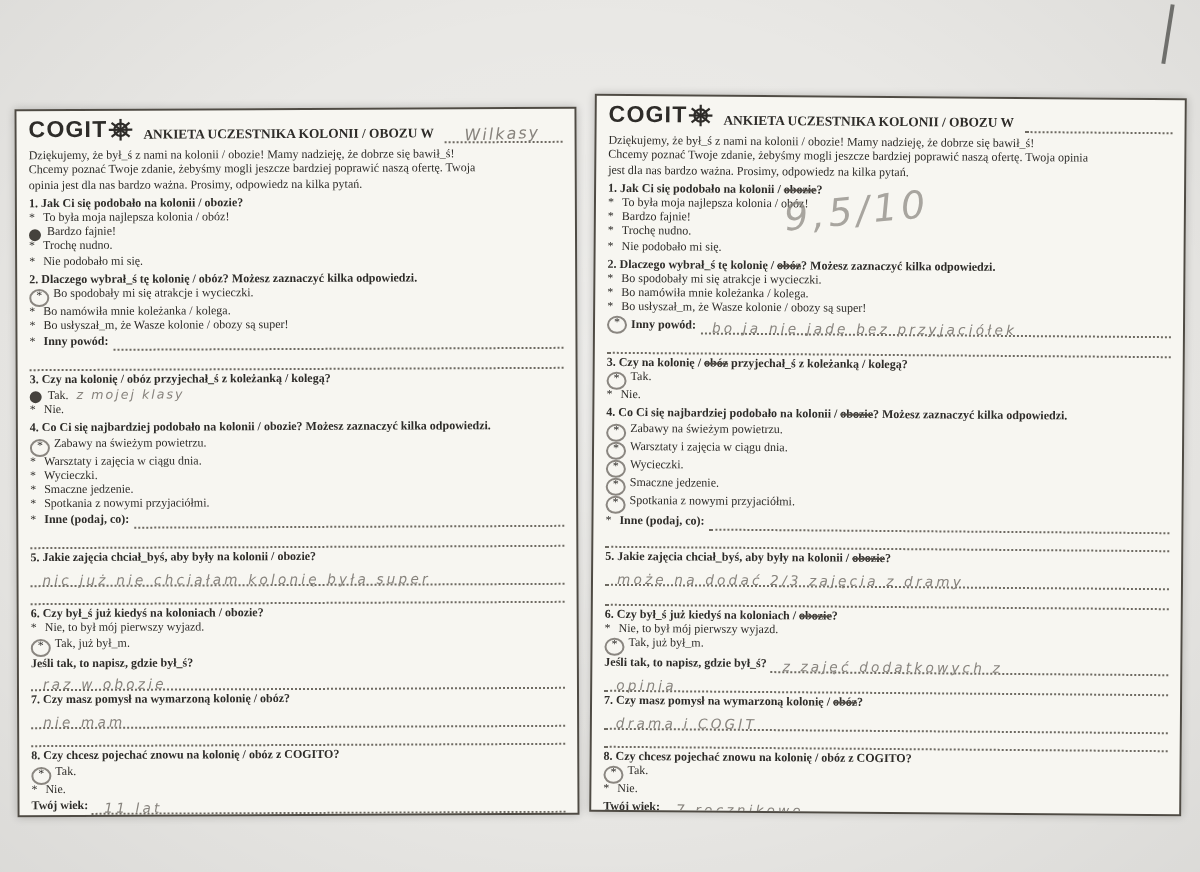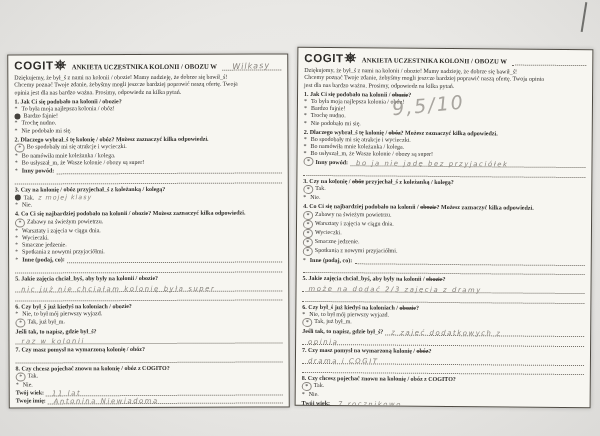--- a/index.html
+++ b/index.html
@@ -175,25 +175,28 @@
         <span class="olabel">Nie, to był mój pierwszy wyjazd.</span>
       </div>
       <div class="orow">
         <span class="b mk-circle">*</span>
         <span class="olabel">Tak, już był_m.</span>
       </div>
       <div class="frow">
         <span class="flabel">Jeśli tak, to napisz, gdzie był_ś?</span>
       </div>
       <div class="ansline">
-        <span class="hw onhw">raz w kolonii</span>
+        <span class="hw onhw">raz w obozie</span>
       </div>
     </div>
     <div class="q">
       <div class="qtitle"><span>7. Czy masz pomysł na wymarzoną kolonię / obóz?</span></div>
+      <div class="ansline">
+        <span class="hw onhw">nie mam</span>
+      </div>
       <div class="ansline"></div>
     </div>
     <div class="q">
       <div class="qtitle"><span>8. Czy chcesz pojechać znowu na kolonię / obóz z COGITO?</span></div>
       <div class="orow">
         <span class="b mk-circle">*</span>
         <span class="olabel">Tak.</span>
       </div>
       <div class="orow">
         <span class="b">*</span>

